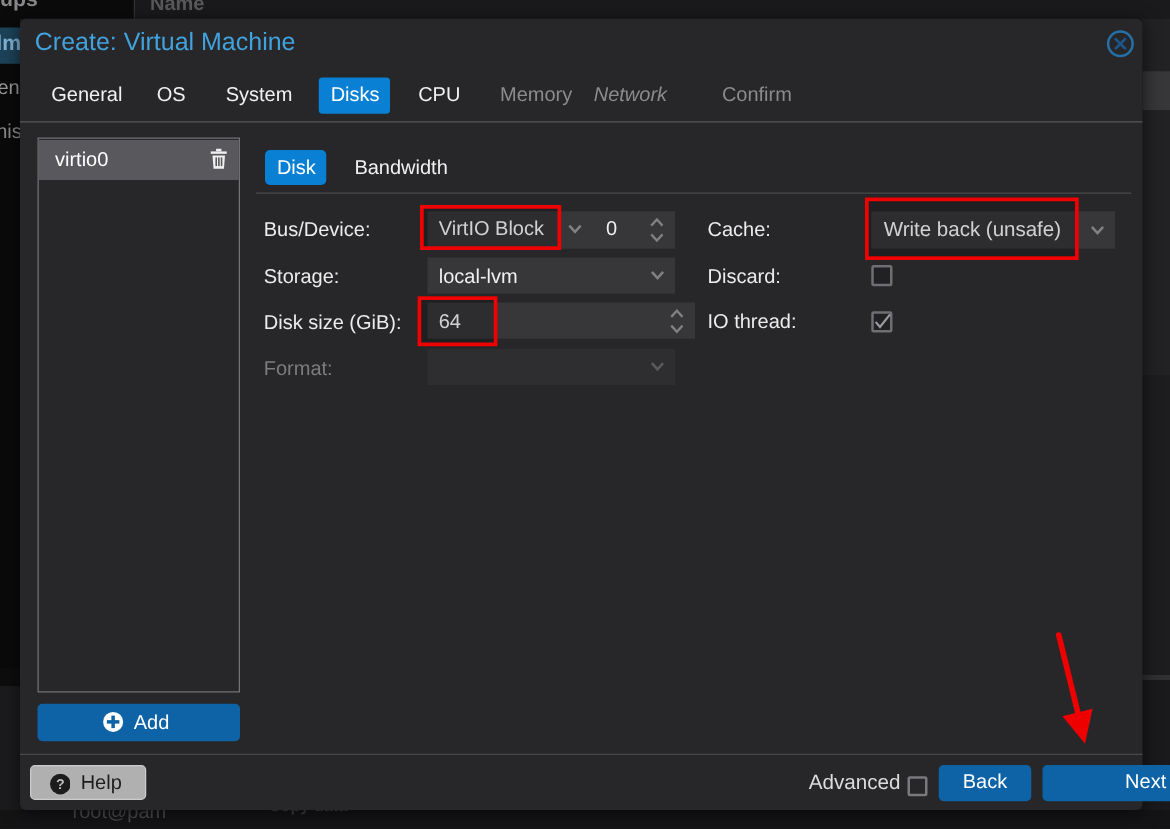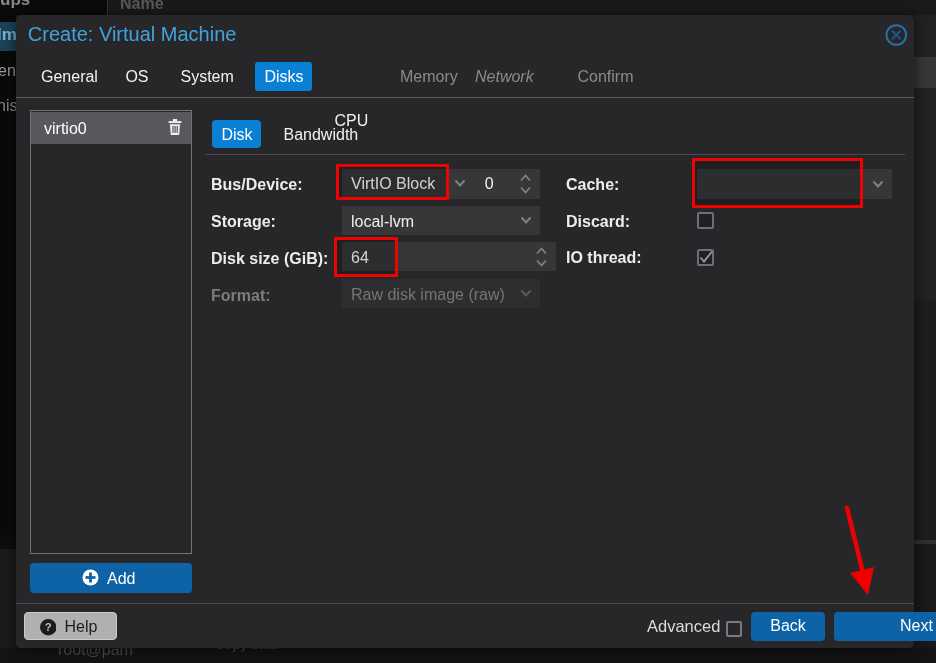--- a/index.html
+++ b/index.html
@@ -1,21 +1,21 @@
 <!DOCTYPE html>
 <html><head>
 <meta charset="utf-8">
 <style>
   html,body{margin:0;padding:0;-webkit-font-smoothing:antialiased;}
   *{-webkit-font-smoothing:antialiased;}
   body{width:936px;height:663px;overflow:hidden;background:#1b1b1d;
        font-family:"Liberation Sans",sans-serif;position:relative;}
   .abs{position:absolute;}
   .tab{position:absolute;font-size:16px;color:#f1f1f1;z-index:20;white-space:nowrap;}
-  .lbl{position:absolute;font-size:16px;color:#ececec;z-index:20;white-space:nowrap;font-weight:bold;}
+  .lbl{position:absolute;font-size:16px;color:#ececec;z-index:20;white-space:nowrap;}
   .fld{position:absolute;height:29px;background:#37373a;z-index:20;}
   .fldtx{position:absolute;top:6.5px;left:9.5px;font-size:16px;color:#f0f0f0;white-space:nowrap;}
   .redbox{position:absolute;border:3.5px solid #ee0202;background:rgba(0,0,0,0.18);z-index:30;}
   .btn{position:absolute;background:#0e63a6;border-radius:4px;color:#fff;
        font-size:16px;text-align:center;z-index:20;}
   .chev{position:absolute;}
 </style>
 </head>
 <body>
 
@@ -54,21 +54,21 @@
 <svg class="abs" style="left:885px;top:24px;z-index:20;" width="23" height="23" viewBox="0 0 23 23">
   <circle cx="11.3" cy="11" r="9.8" fill="none" stroke="#2670a8" stroke-width="2"></circle>
   <path d="M7 6.7 L15.6 15.3 M15.6 6.7 L7 15.3" stroke="#1b568c" stroke-width="2.2" fill="none"></path>
 </svg>
 
 <div class="abs" style="left:255px;top:62px;width:56.5px;height:29px;background:#0a80d4;border-radius:3px;z-index:15;"></div>
 <div class="tab" style="left:41px;top:68px;text-align:right;">General</div>
 <div class="tab" style="left:125.4px;top:68px;">OS</div>
 <div class="tab" style="left:180.5px;top:68px;text-align:right;">System</div>
 <div class="tab" style="left:264.5px;top:68px;color:#ffffff;">Disks</div>
-<div class="tab" style="left:334.5px;top:68px;margin-top:44px;">CPU</div>
+<div class="tab" style="left:334.5px;top:68px;">CPU</div>
 <div class="tab" style="left:400px;top:68px;color:#8b8b8e;">Memory</div>
 <div class="tab" style="left:475px;top:68px;color:#8b8b8e;font-style:italic;">Network</div>
 <div class="tab" style="left:577.5px;top:68px;color:#8b8b8e;">Confirm</div>
 <div class="abs" style="left:16px;top:97px;width:898px;height:1px;background:#58585b;z-index:20;"></div>
 
 <div class="abs" style="left:30px;top:110px;width:162px;height:444px;border:1px solid #737376;box-sizing:border-box;z-index:20;"></div>
 <div class="abs" style="left:31px;top:112px;width:160px;height:32px;background:#59595d;z-index:20;"></div>
 <div class="abs" style="left:44px;top:120px;font-size:16px;color:#ffffff;z-index:21;">virtio0</div>
 <svg class="abs" style="left:166.5px;top:117.5px;z-index:21;" width="16" height="18" viewBox="0 0 15 16">
   <rect x="1.5" y="2.5" width="12" height="1.8" fill="#f0f0f0"></rect>
@@ -118,31 +118,31 @@
 
 <div class="fld" style="left:341.5px;top:242px;width:214px;">
   <div class="fldtx" style="color:#fff;">64</div>
   <svg class="chev" style="right:9px;top:4.5px;" width="11" height="20" viewBox="0 0 11 20">
     <path d="M1 6.5 L5.5 1.5 L10 6.5" stroke="#818184" stroke-width="1.8" fill="none"></path>
     <path d="M1 13.5 L5.5 18.5 L10 13.5" stroke="#818184" stroke-width="1.8" fill="none"></path>
   </svg>
 </div>
 
 <div class="fld" style="left:341.5px;top:279px;width:198.5px;background:#2e2e31;">
-  <div class="fldtx" style="color:#757578;">Raw disk image (raw)</div>
   <svg class="chev" style="right:8px;top:10px;" width="12" height="9" viewBox="0 0 12 9">
     <path d="M1.5 1.5 L6 6.5 L10.5 1.5" stroke="#5a5a5d" stroke-width="2" fill="none"></path>
   </svg>
 </div>
 
 <div class="lbl" style="left:566px;top:175.7px;">Cache:</div>
 <div class="lbl" style="left:566px;top:213px;">Discard:</div>
 <div class="lbl" style="left:566px;top:248.5px;">IO thread:</div>
 
 <div class="fld" style="left:697px;top:168.5px;width:195px;height:30px;">
+  <div class="fldtx" style="left:10px;font-size:16.4px;color:#fff;">Write back (unsafe)</div>
   <svg class="chev" style="right:8.5px;top:11px;" width="12" height="9" viewBox="0 0 12 9">
     <path d="M1.5 1.5 L6 6.5 L10.5 1.5" stroke="#818184" stroke-width="2" fill="none"></path>
   </svg>
 </div>
 
 <div class="abs" style="left:697px;top:212px;width:16.5px;height:16.5px;border:2px solid #6f6f73;border-radius:2px;box-sizing:border-box;background:#212124;z-index:20;"></div>
 
 <div class="abs" style="left:697px;top:249px;width:16.5px;height:16.5px;border:2px solid #6f6f73;border-radius:2px;box-sizing:border-box;background:#212124;z-index:20;"></div>
 <svg class="abs" style="left:698.5px;top:250px;z-index:21;" width="14" height="14" viewBox="0 0 14 14">
   <path d="M1.5 7.5 L5 11.5 L13 1.5" stroke="#9a9a9d" stroke-width="1.8" fill="none"></path>

